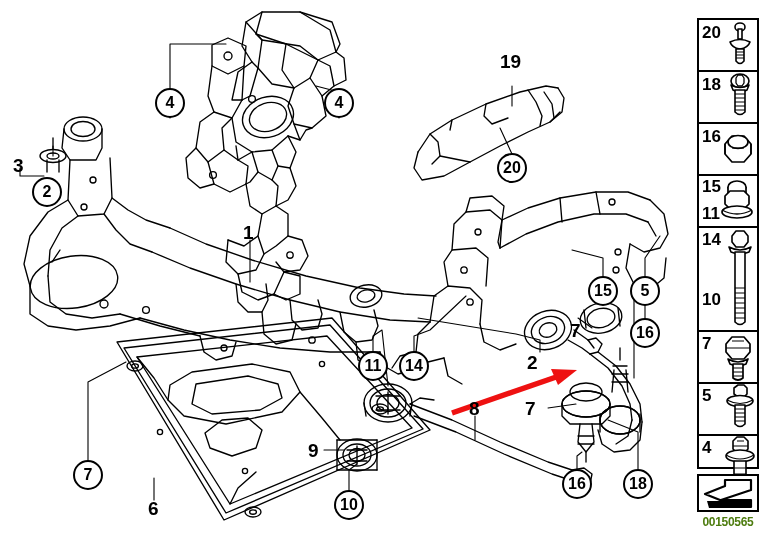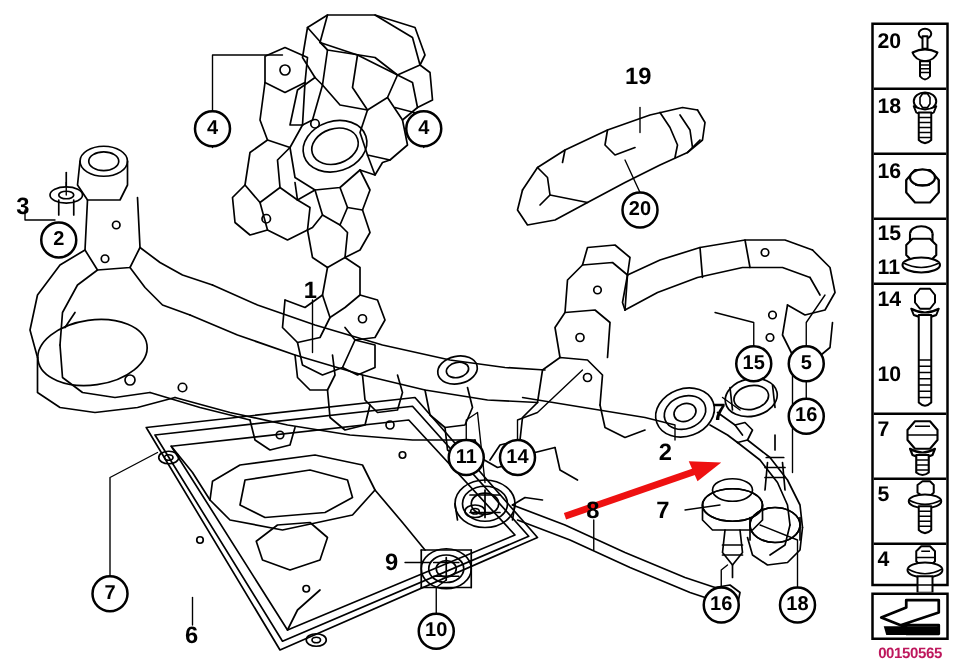--- a/index.html
+++ b/index.html
@@ -20,21 +20,21 @@
   #hw{position:absolute;left:697px;top:18px;width:62px;height:451px;
       border:2px solid #000;box-sizing:border-box;background:#fff;}
   .hwcell{position:absolute;left:0;width:58px;border-bottom:2px solid #000;box-sizing:border-box;}
   .hwcell:last-child{border-bottom:none;}
   .hwnum{position:absolute;font-family:"Liberation Sans",sans-serif;font-weight:bold;
          font-size:17px;color:#000;left:3px;}
   .hwsvg{position:absolute;right:2px;top:0;}
 
   #partno{position:absolute;left:697px;top:515px;width:62px;text-align:center;
           font-family:"Liberation Sans",sans-serif;font-weight:bold;font-size:12px;
-          letter-spacing:-.3px;color:#be185d;}
+          letter-spacing:-.3px;color:#4d7c0f;}
   #arrowbox{position:absolute;left:697px;top:474px;width:62px;height:38px;
             border:2px solid #000;box-sizing:border-box;background:#fff;}
 </style>
 </head>
 <body>
 
 <div id="stage">
 
   <svg id="art" viewBox="0 0 767 536" xmlns="http://www.w3.org/2000/svg">
     <g fill="none" stroke="#000" stroke-width="1.35" stroke-linecap="round" stroke-linejoin="round">

